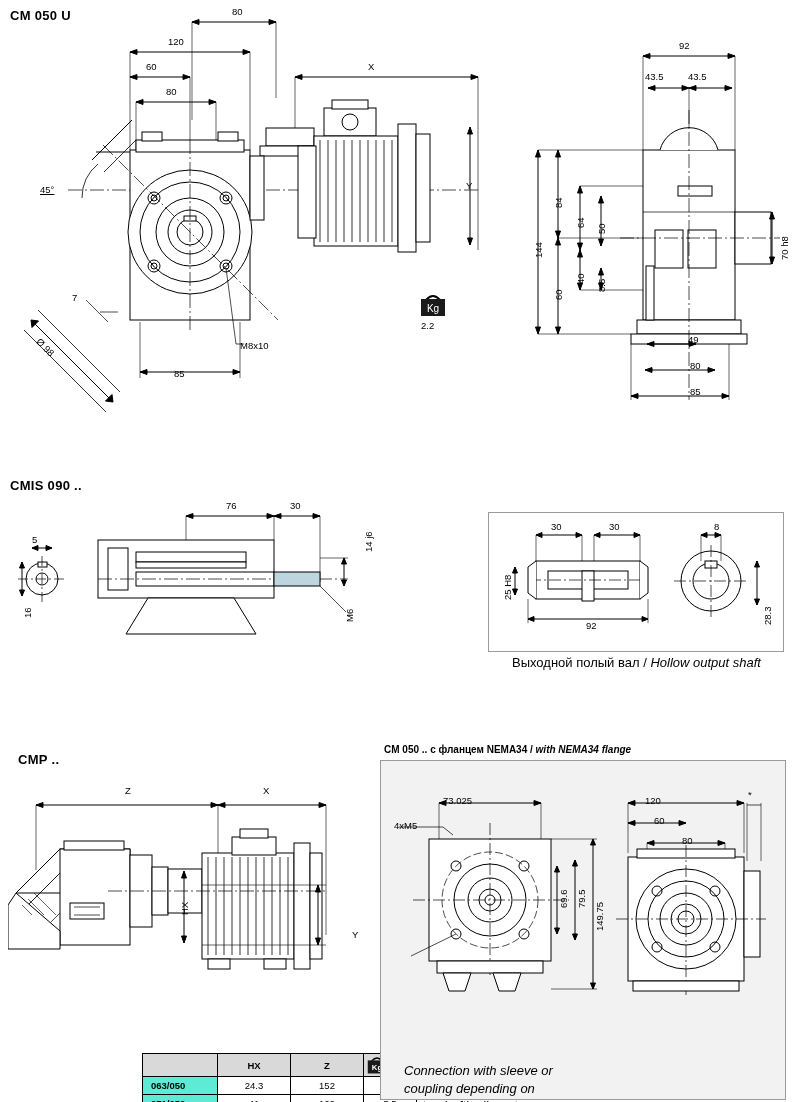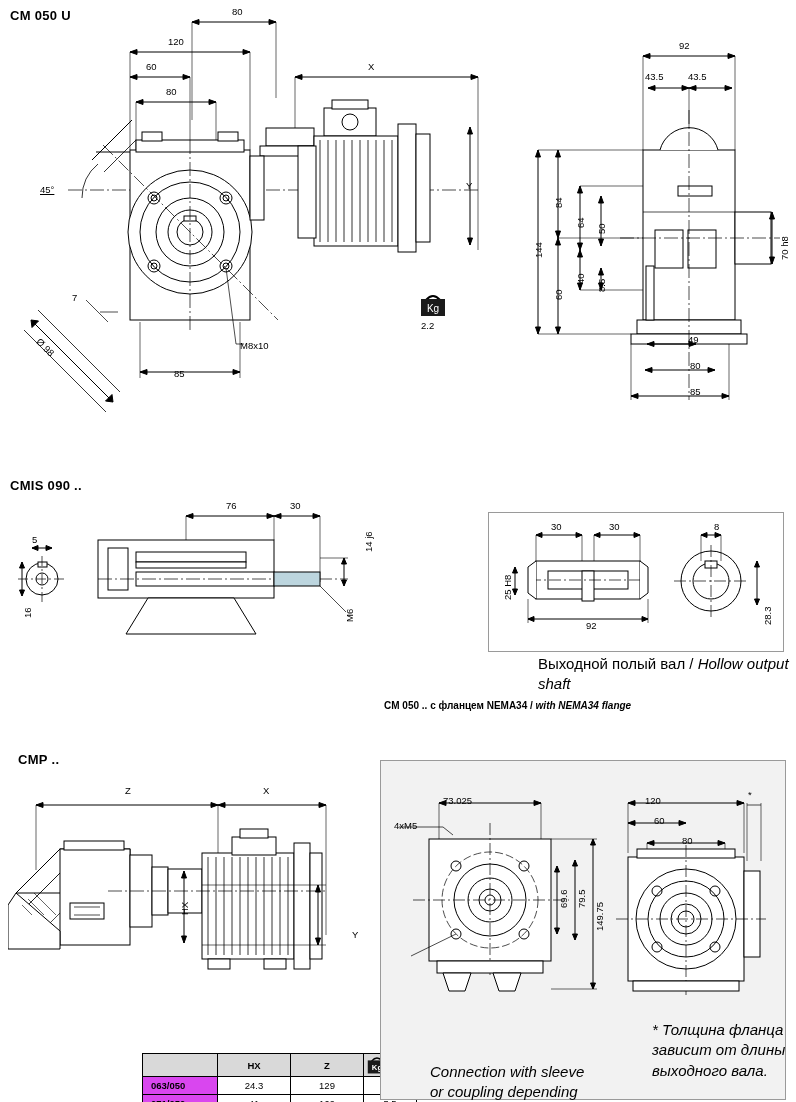--- a/index.html
+++ b/index.html
@@ -31,23 +31,22 @@
     font-size: 9.5px;
     white-space: nowrap;
   }
   .dim-v {
     font-size: 9.5px;
     white-space: nowrap;
     transform: rotate(-90deg);
     transform-origin: left top;
   }
   .cap {
-    font-size: 15px;
+    font-size: 13px;
     line-height: 1.35;
-    margin-left: 26px;
   }
   .cap-i { font-style: italic; }
   .panel {
     position: absolute;
     border: 1px solid #9a9a9a;
     background: #f2f2f2;
   }
   .panel-white {
     position: absolute;
     border: 1px solid #9a9a9a;
@@ -63,21 +62,21 @@
     border: 1px solid #000;
     padding: 3px 6px;
     text-align: center;
     font-weight: normal;
   }
   table.spec th {
     background: #d9d9d9;
     font-weight: bold;
   }
   table.spec td.rowhead {
-    background: #d946ef;
+    background: #5eead4;
     font-weight: bold;
     text-align: left;
     padding-left: 8px;
   }
   .note-title {
     font-size: 10px;
     font-weight: bold;
   }
   .note-title .it { font-style: italic; }
 </style>
@@ -549,33 +548,33 @@
               <text x="15" y="20" font-size="10" font-family="Liberation Sans, sans-serif" fill="#fff" text-anchor="middle">Kg</text>
             </svg>
           </span>
         </th>
       </tr>
     </thead>
     <tbody>
       <tr>
         <td class="rowhead">063/050</td>
         <td>24.3</td>
-        <td>129</td>
+        <td>152</td>
         <td>4.5</td>
       </tr>
       <tr>
         <td class="rowhead">071/050</td>
         <td>41</td>
         <td>169</td>
         <td>5.5</td>
       </tr>
     </tbody>
   </table>
 
-  <div class="abs note-title" style="left:384px; top:700px;">
+  <div class="abs note-title" style="left:384px; top:744px;">
     <span>CM 050 .. с фланцем NEMA34 /</span>
     <span class="it">with NEMA34 flange</span>
   </div>
 
   <div class="panel" style="left:380px; top:760px; width:404px; height:338px;">
     <svg width="402" height="336" viewBox="0 0 402 336">
       <g stroke="#000" fill="none" stroke-width="1">
 
         <line x1="58" y1="42" x2="160" y2="42"></line>
         <path d="M58 42 l7 -2.5 v5 z" fill="#000"></path>
@@ -663,15 +662,14 @@
   <div class="abs dim" style="left:394px; top:820px;">4xM5</div>
   <div class="abs dim-v" style="left:558px; top:908px;">69.6</div>
   <div class="abs dim-v" style="left:576px; top:908px;">79.5</div>
   <div class="abs dim-v" style="left:594px; top:931px;">149.75</div>
   <div class="abs dim" style="left:645px; top:795px;">120</div>
   <div class="abs dim" style="left:654px; top:815px;">60</div>
   <div class="abs dim" style="left:682px; top:835px;">80</div>
   <div class="abs dim" style="left:748px; top:789px;">*</div>
 
   <div class="abs cap cap-i" style="left:404px; top:1062px; width:160px;">Connection with sleeve or coupling depending on motorshaft's diameter.</div>
-  <div class="abs cap cap-i" style="left:626px; top:1020px; width:150px;">* Толщина фланца зависит от длины выходного вала.</div>
 
 </div>
 
 </body></html>

